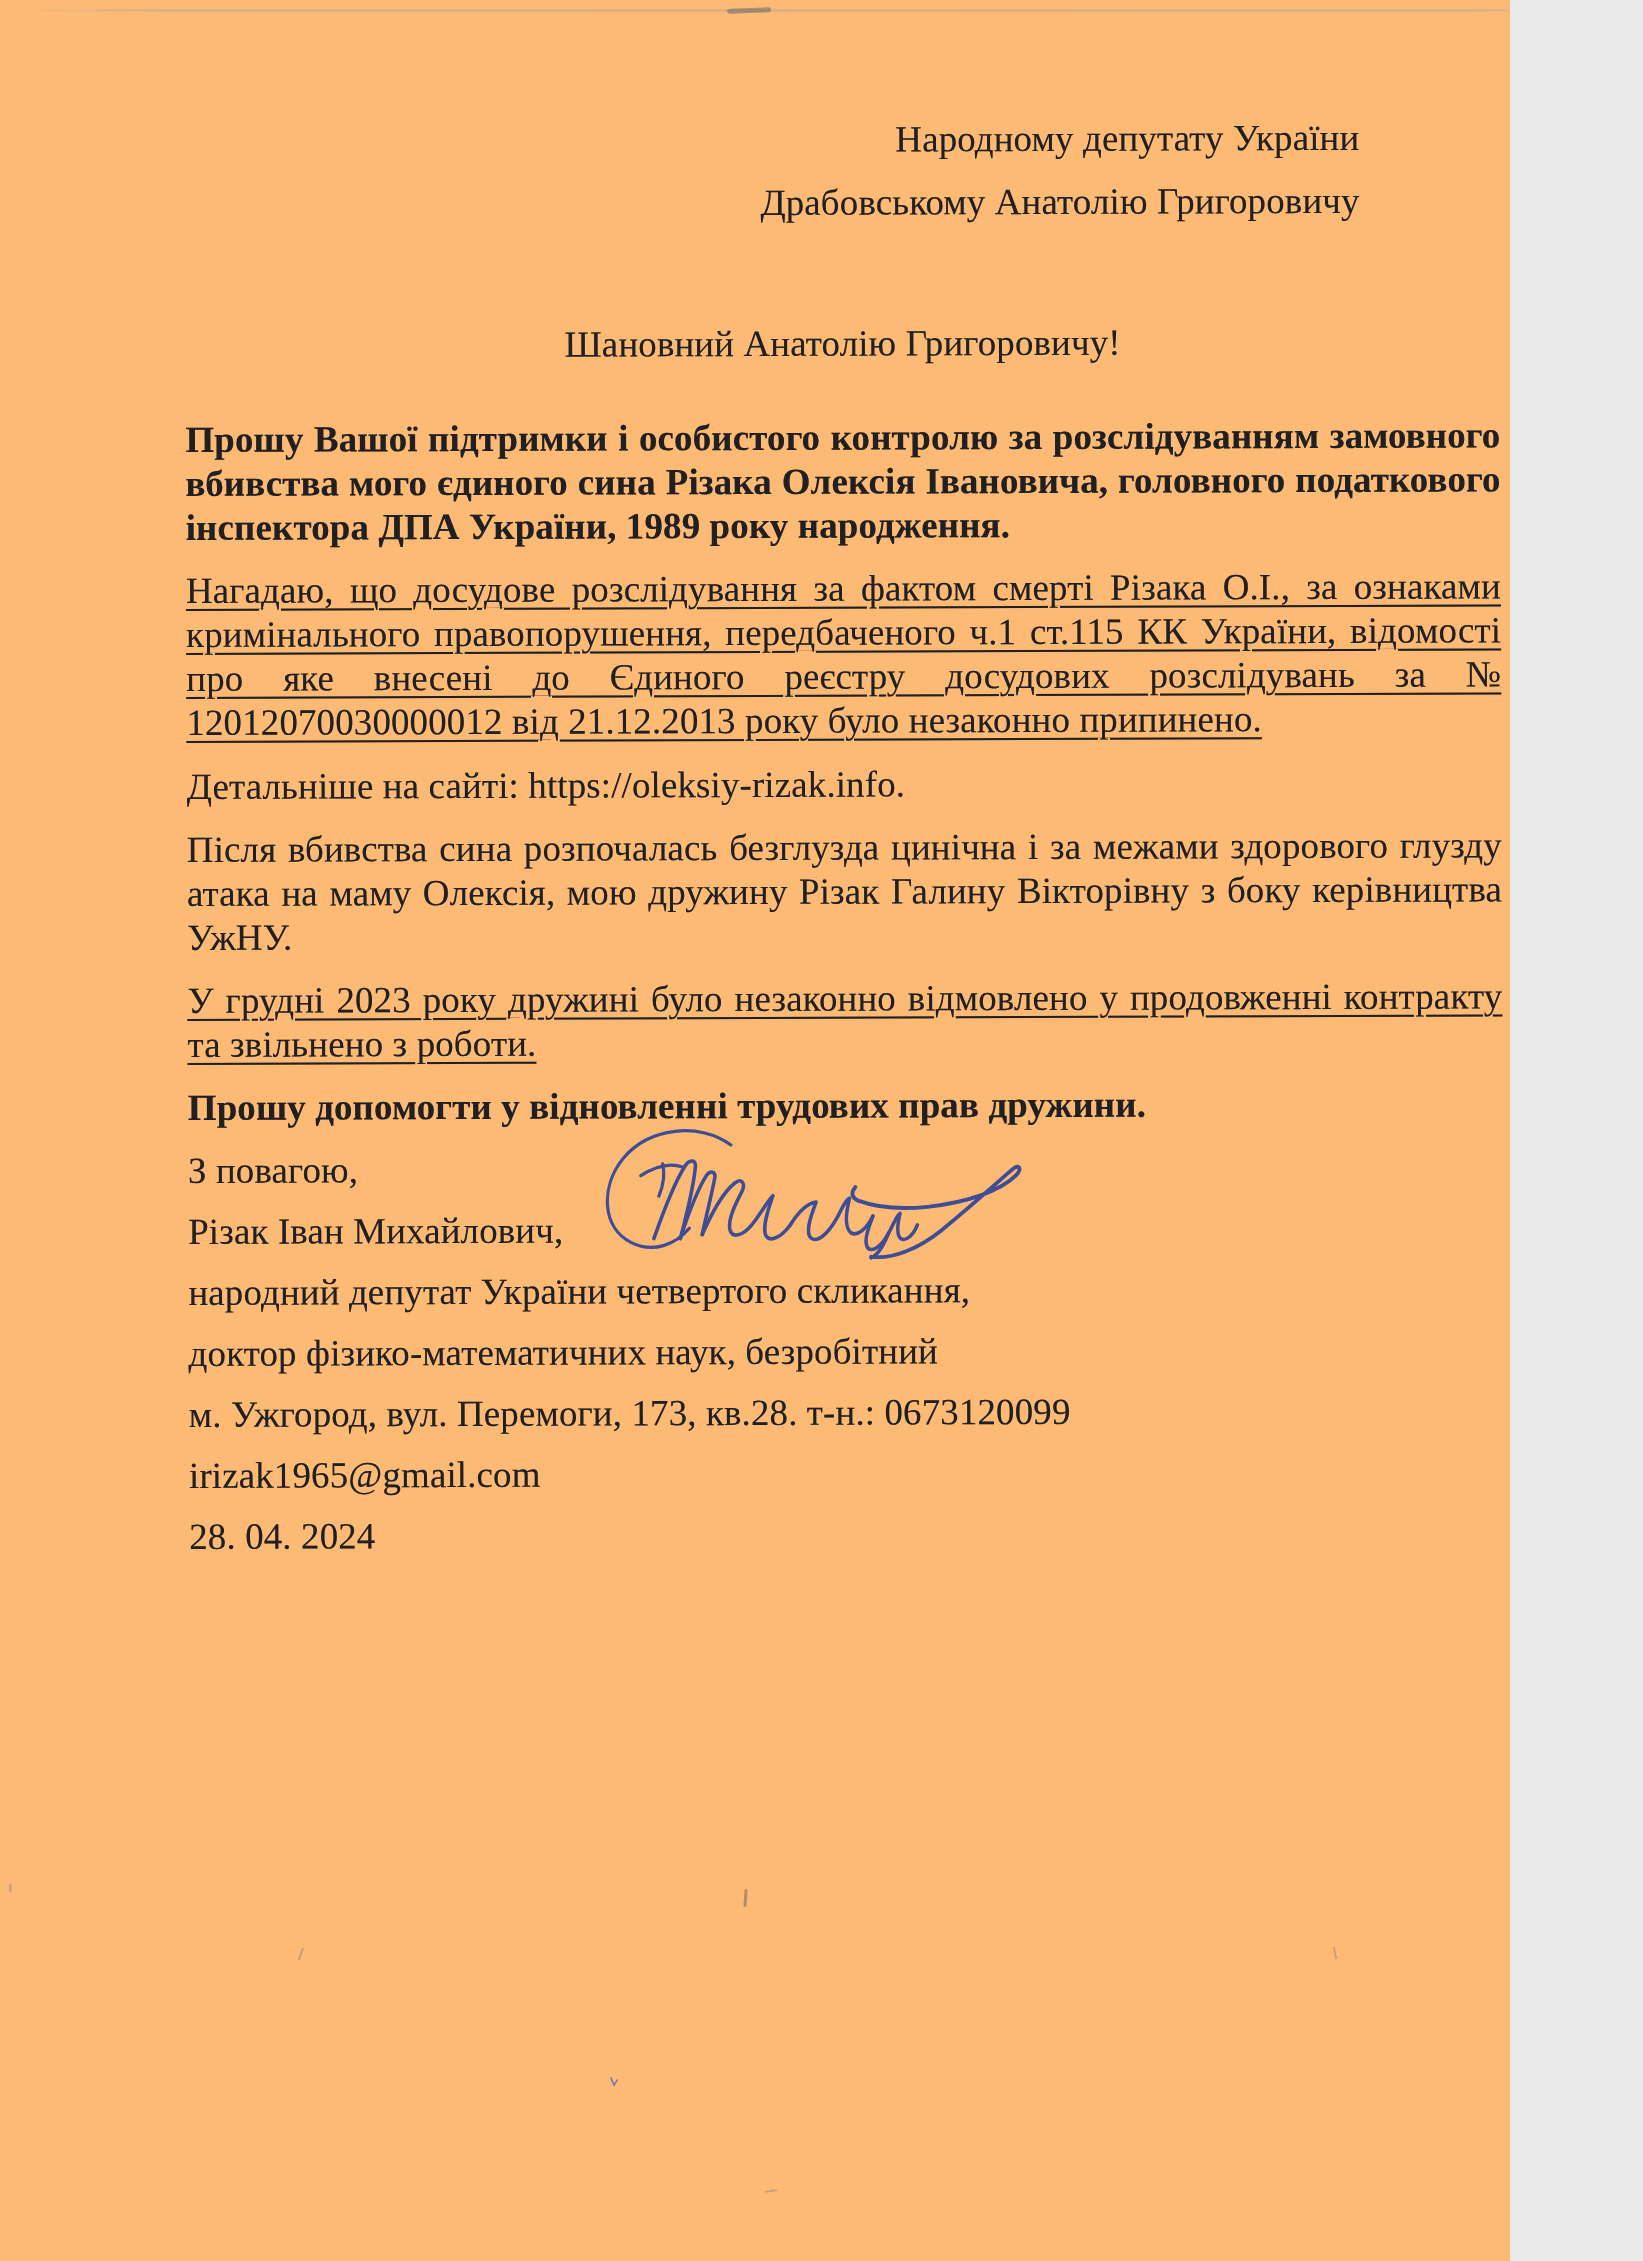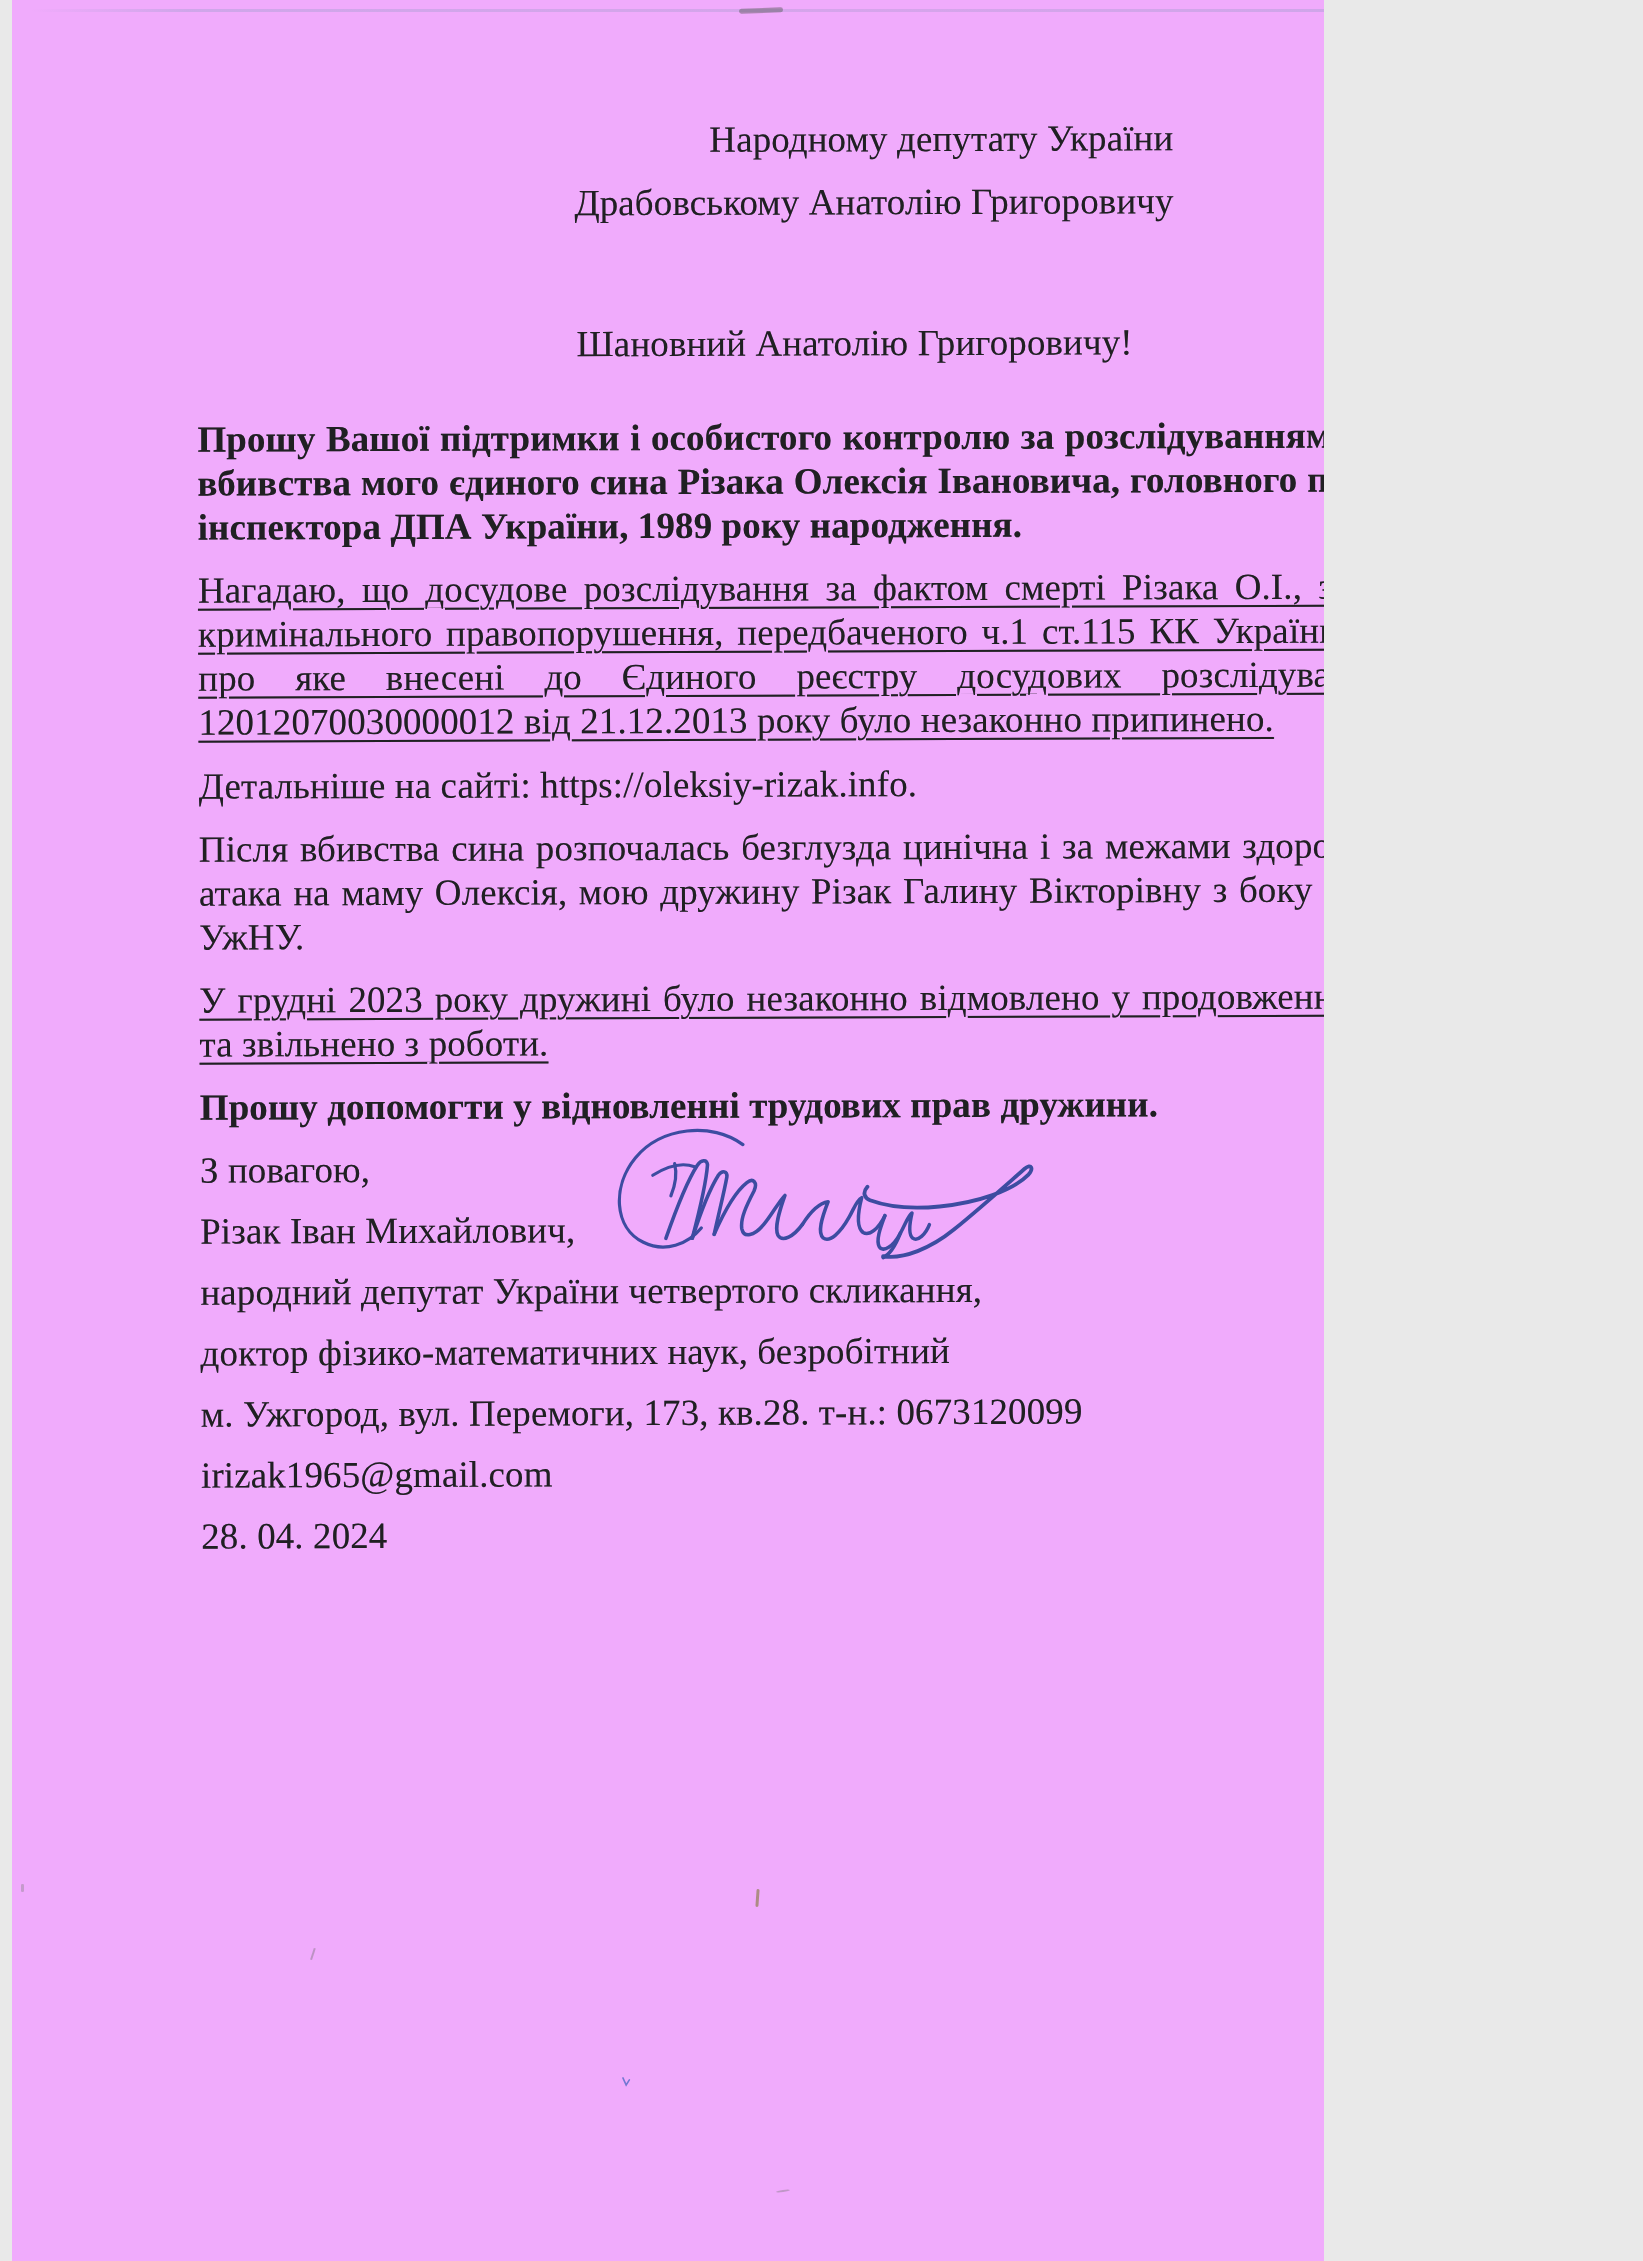--- a/index.html
+++ b/index.html
@@ -3,25 +3,24 @@
 <meta charset="utf-8">
 <style>
   html, body { margin: 0; padding: 0; }
   body {
     width: 1644px; height: 2261px;
     background: #e9e9e9;
     font-family: "Liberation Serif", "DejaVu Serif", serif;
   }
   .sheet {
     position: relative;
-    width: 1312px; height: 2261px;
-    background: #f0abfc;
+    width: 1510px; height: 2261px;
+    background: #fdba74;
     overflow: hidden;
     color: #1f1f22;
-    margin-left: 12px;
   }
   .tilt {
     position: absolute; inset: 0;
     transform: rotate(-0.2deg);
     transform-origin: 50% 40%;
   }
   .txt {
     font-size: 37px;
     line-height: 44px;
     color: #202023;

